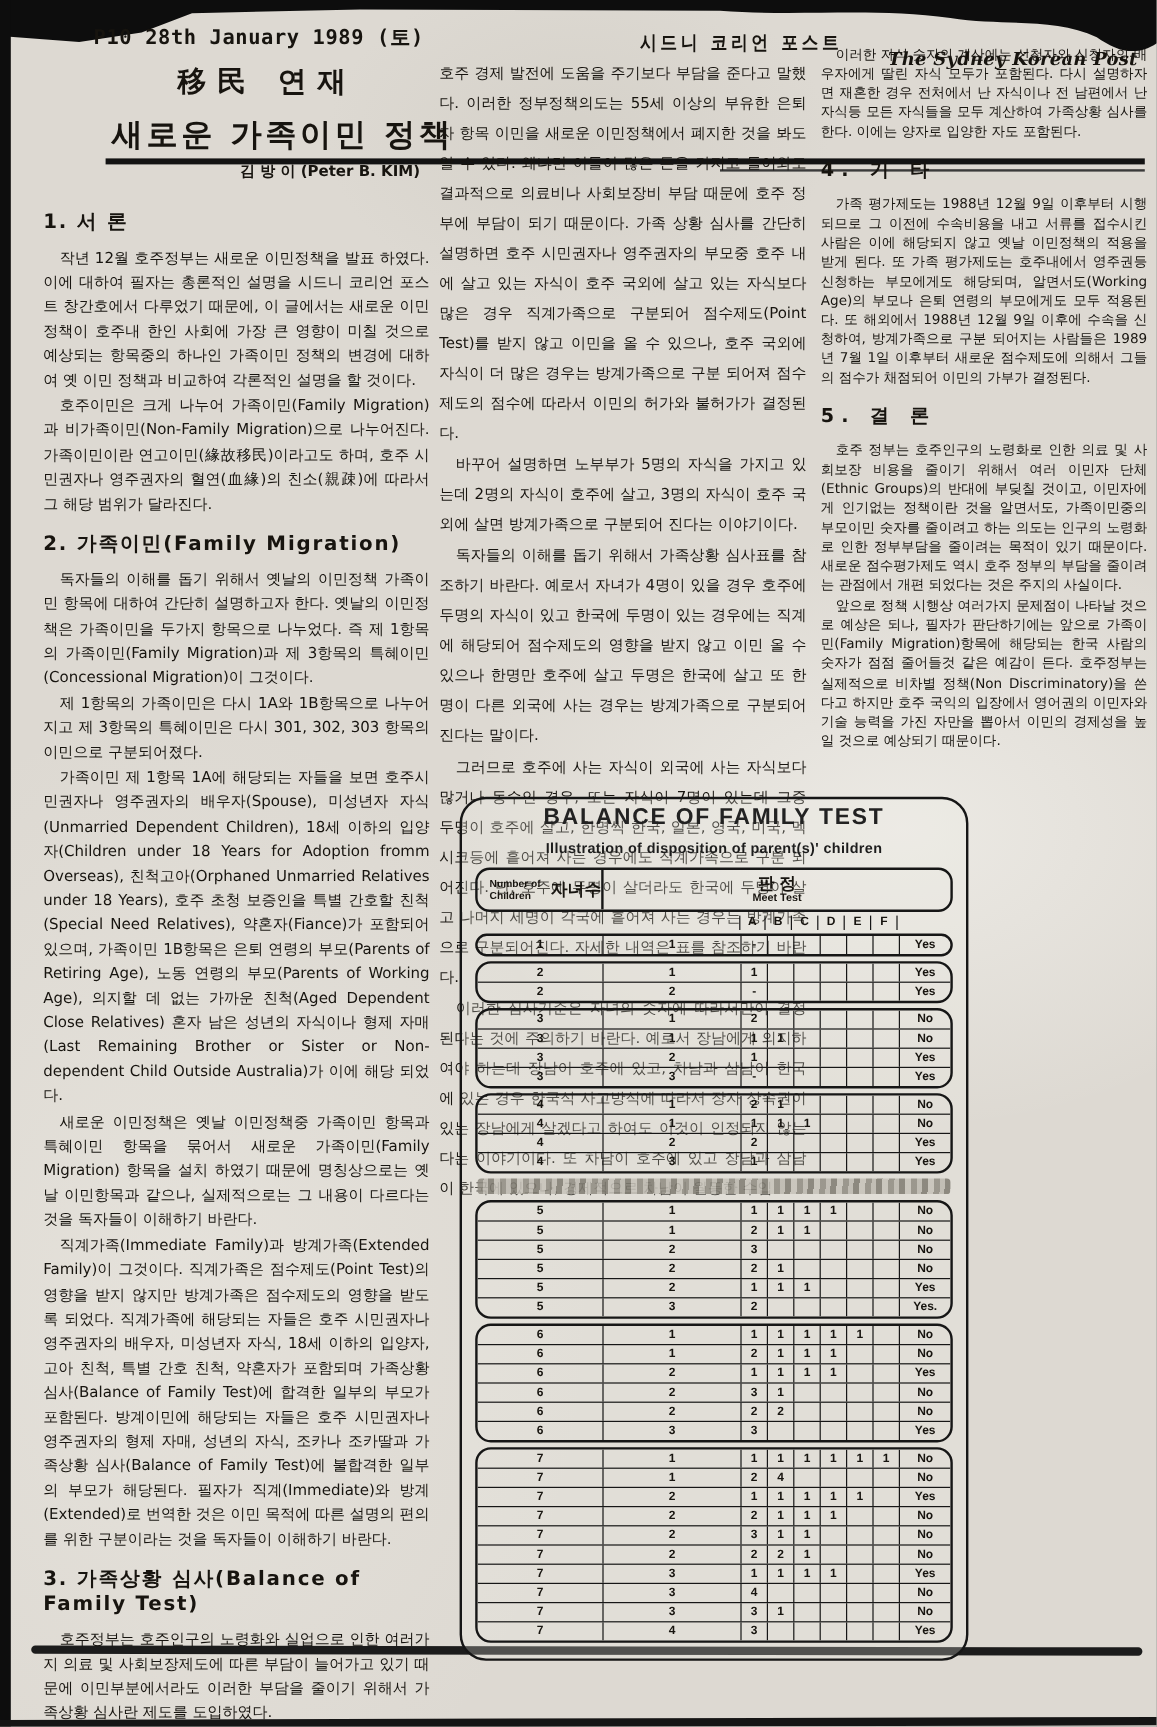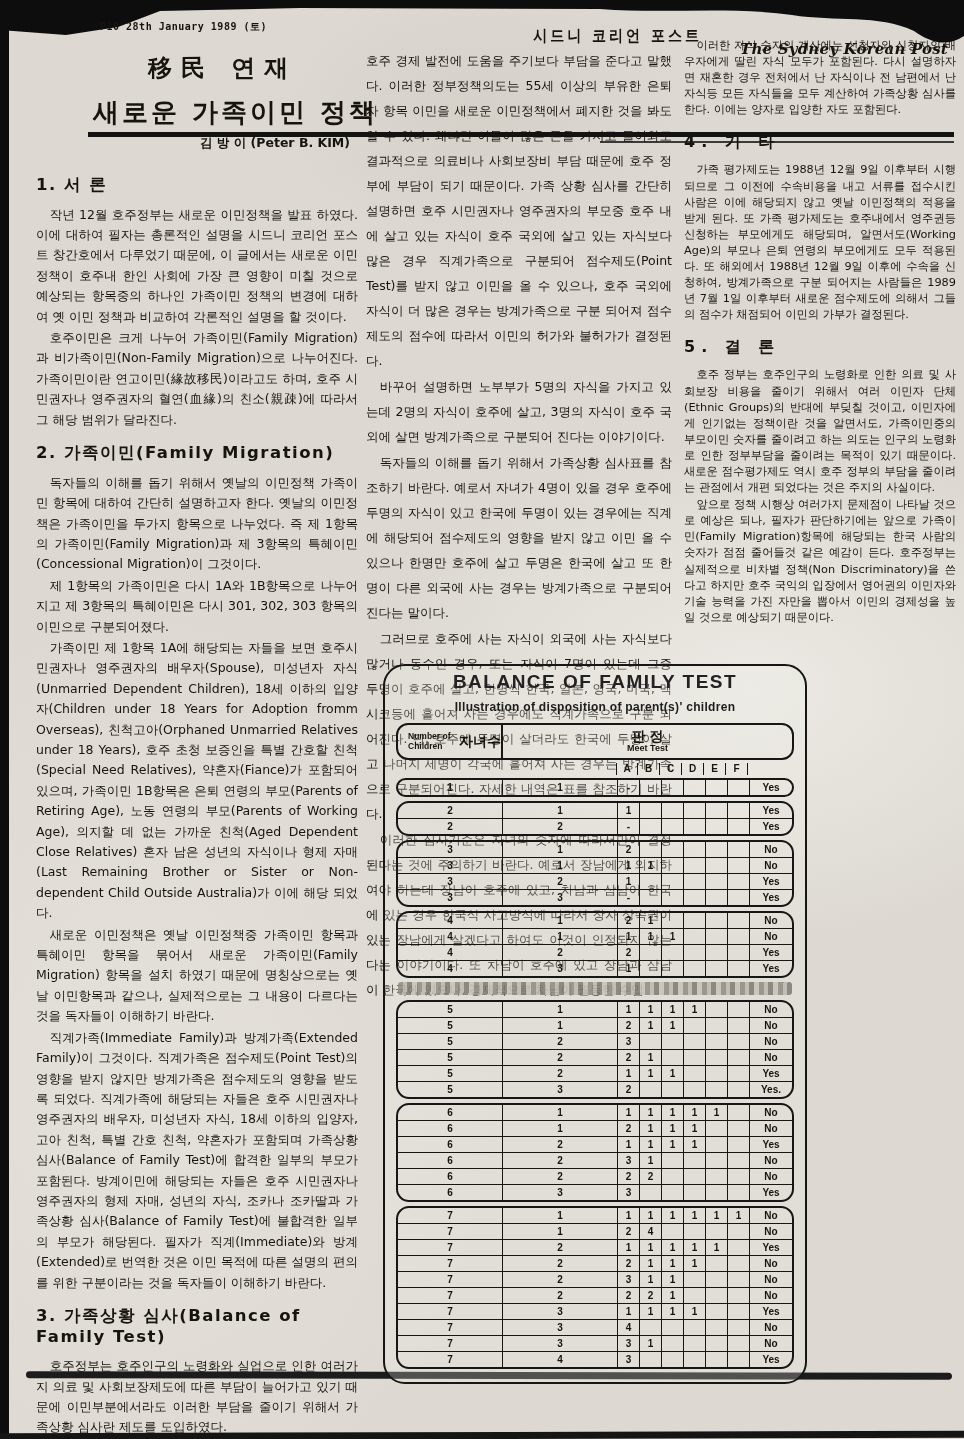--- a/index.html
+++ b/index.html
@@ -15,21 +15,21 @@
   }
   
   .art-left{position:absolute;left:0;top:0;width:9px;height:1439px;background:#0d0d0d;}
   .art-top-svg{position:absolute;left:0;top:0;}
   .art-bottom{position:absolute;left:0;bottom:0;width:964px;height:7px;background:#151515;transform:skewY(-.15deg);}
   .bottom-rule{position:absolute;left:26px;top:1372px;width:926px;height:7px;background:#1c1c1c;border-radius:4px;transform:rotate(.1deg);}
   .header-rule{position:absolute;left:88px;top:132px;width:866px;height:5px;background:#131313;}
   .header-rule2{position:absolute;left:600px;top:141px;width:354px;height:2px;background:#3a3a3a;}
 
   
-  .date-label{position:absolute;left:100px;top:20px;font-family:"DejaVu Sans Mono",monospace;font-weight:bold;font-size:10px;letter-spacing:.5px;}
+  .date-label{position:absolute;left:78px;top:20px;font-family:"DejaVu Sans Mono",monospace;font-weight:bold;font-size:17px;letter-spacing:.5px;}
   .masthead-ko{position:absolute;right:262px;top:27px;font-weight:bold;font-size:14px;letter-spacing:3px;transform:scaleY(1.15);}
   .masthead-en{position:absolute;right:16px;top:23px;font-family:"DejaVu Serif",serif;font-weight:bold;font-style:italic;font-size:15px;letter-spacing:.2px;margin-top:17px;}
 
   
   .series-title{position:absolute;left:148px;top:52px;font-weight:bold;font-size:24px;letter-spacing:9px;}
   .headline{position:absolute;left:93px;top:95px;font-weight:bold;font-size:26px;letter-spacing:3px;white-space:nowrap;}
   .byline{position:absolute;left:200px;top:135px;font-weight:bold;font-size:12.5px;}
 
   
   .col{position:absolute;text-align:justify;}

